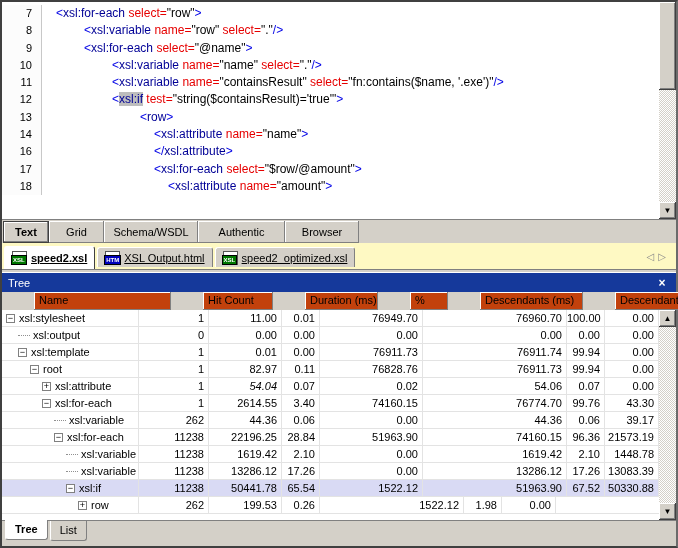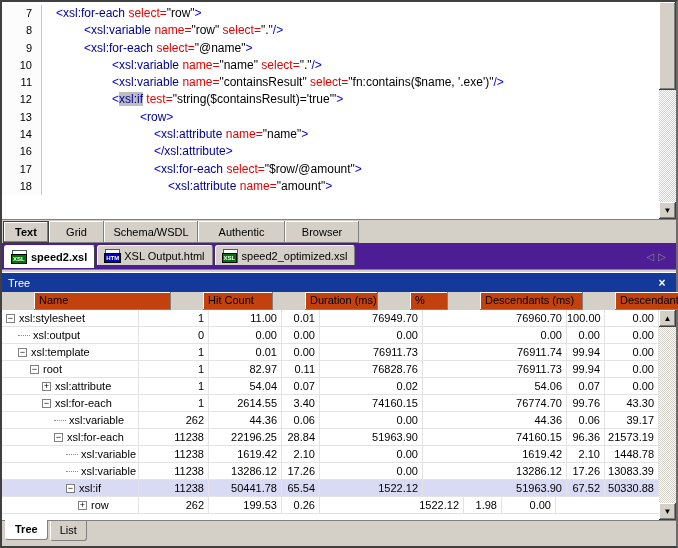--- a/index.html
+++ b/index.html
@@ -25,22 +25,22 @@
   .sbtn { height:17px; min-height:17px; display:flex; align-items:center; justify-content:center; font-size:8px; color:#000; }
   .sthumb { height:88px; min-height:88px; }
 
   
   .viewtabs { height:23px; display:flex; align-items:stretch; padding:1px 1px 0 1px; background:#d4d0c8; }
   .vtab { display:flex; align-items:center; justify-content:center; background:#d4d0c8;
           box-shadow: inset -1px -1px 0 #808080, inset 1px 1px 0 #ffffff; cursor:default; }
   .vtab.active { font-weight:bold; box-shadow: inset 0 0 0 1px #404040, inset -2px -2px 0 #808080, inset 2px 2px 0 #ffffff; }
 
   
-  .filetabs { height:27px; display:flex; align-items:flex-start; padding:2px 2px 0 2px; position:relative;
-              border-bottom:1px solid #808080; background:#4c1d95; }
+  .filetabs { height:27px; display:flex; align-items:center; padding:2px 2px 0 2px; position:relative;
+              border-bottom:1px solid #808080; background:#fef9c3;text-decoration:underline; }
   .ftab { display:flex; align-items:center; gap:4px; padding:0 7px; height:20px; margin-right:2px;
           background:#d4d0c8; border:1px solid #808080; border-top-color:#fff; border-left-color:#fff;
           border-bottom:none; border-radius:3px 3px 0 0; }
   .ftab.active { background:#fff; height:23px; font-weight:bold; margin-bottom:-1px; border-right-color:#404040; }
   .doc-icon { width:15px; height:14px; background:#fff; border:1px solid #555; position:relative; display:inline-block; }
   .doc-badge { position:absolute; left:-2px; bottom:-1px; padding:0 1px; font-size:6px; font-weight:bold; line-height:8px;
                color:#fff; letter-spacing:0; border:1px solid #000; }
   .tabnav { position:absolute; right:6px; top:8px; color:#8a8a8a; font-size:10px; letter-spacing:4px; }
 
   
@@ -196,21 +196,21 @@
             <div class="tcell" style="width: 144px; min-width: 144px;">76911.73</div>
             <div class="tcell" style="width: 38px; min-width: 38px;">99.94</div>
             <div class="tcell" style="width: 54px; min-width: 54px;">0.00</div>
           </div>
           <div class="trow">
             <div class="tcell namec" style="width: 137px; min-width: 137px; padding-left: 40px;">
               <div class="expander">+</div>
               <span class="rowlabel">xsl:attribute</span>
             </div>
             <div class="tcell" style="width: 70px; min-width: 70px;">1</div>
-            <div class="tcell" style="width: 73px; min-width: 73px;">54.04</div>
+            <div class="tcell" style="width: 73px; min-width: 73px; font-style: italic;">54.04</div>
             <div class="tcell" style="width: 38px; min-width: 38px;">0.07</div>
             <div class="tcell" style="width: 103px; min-width: 103px;">0.02</div>
             <div class="tcell" style="width: 144px; min-width: 144px;">54.06</div>
             <div class="tcell" style="width: 38px; min-width: 38px;">0.07</div>
             <div class="tcell" style="width: 54px; min-width: 54px;">0.00</div>
           </div>
           <div class="trow">
             <div class="tcell namec" style="width: 137px; min-width: 137px; padding-left: 40px;">
               <div class="expander">−</div>
               <span class="rowlabel">xsl:for-each</span>

